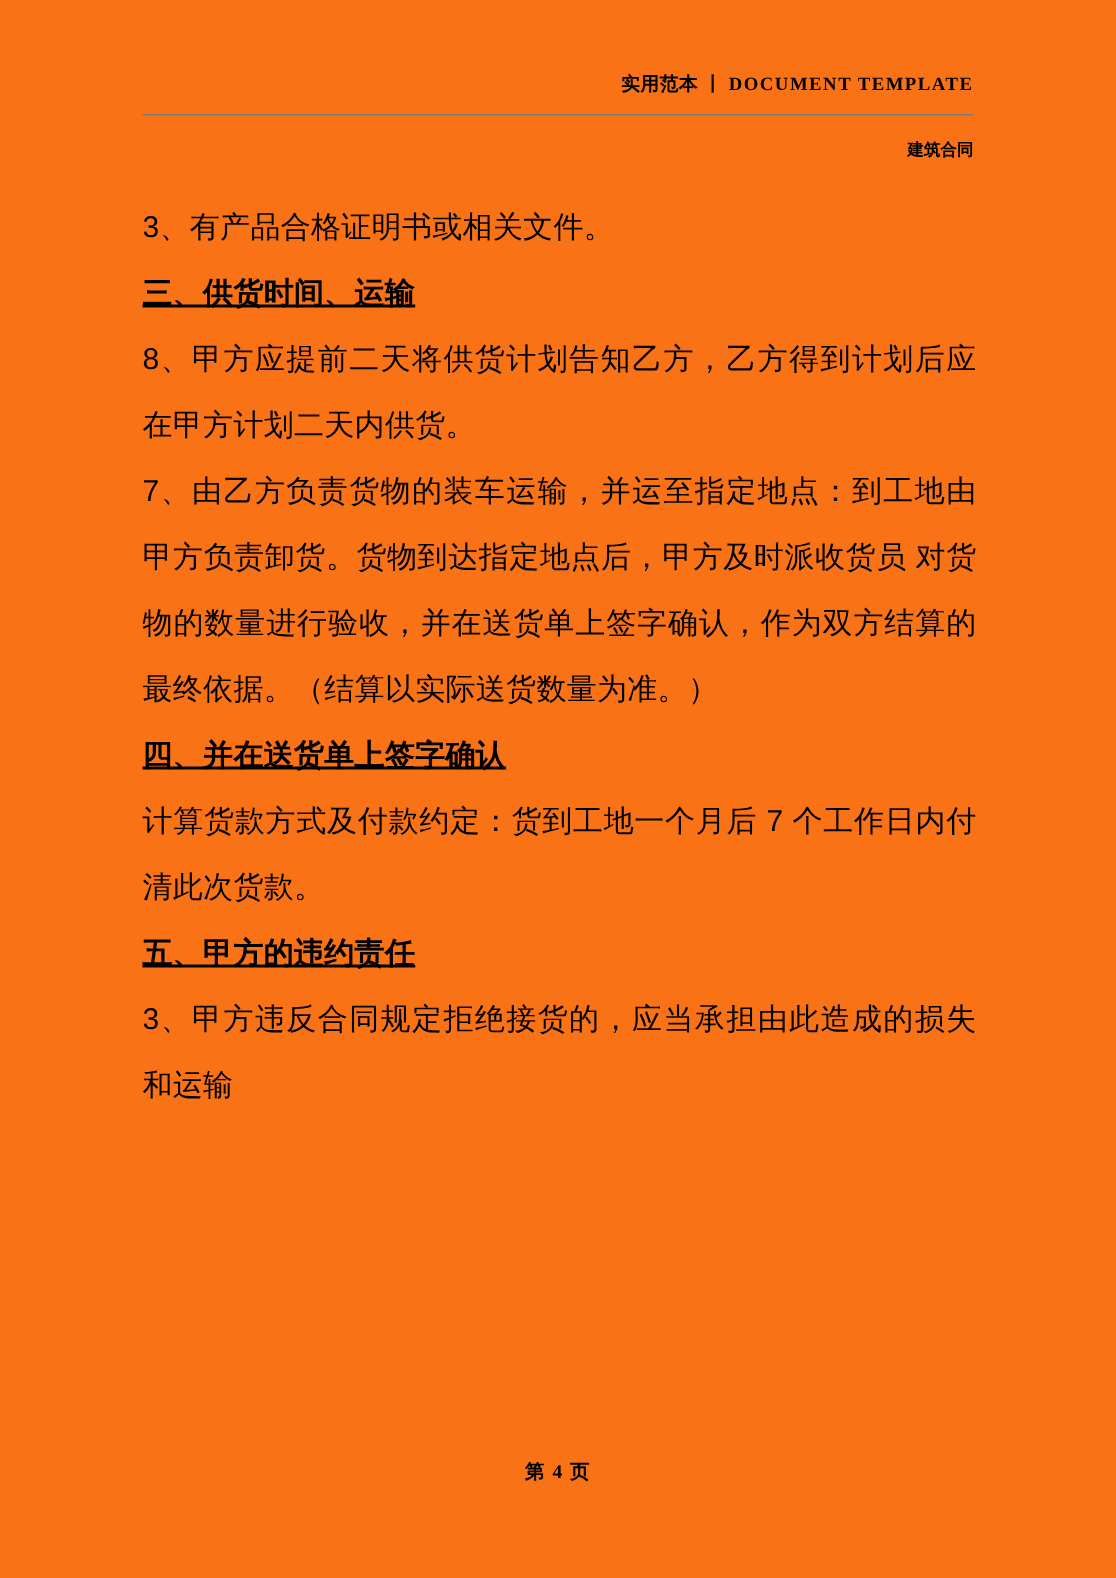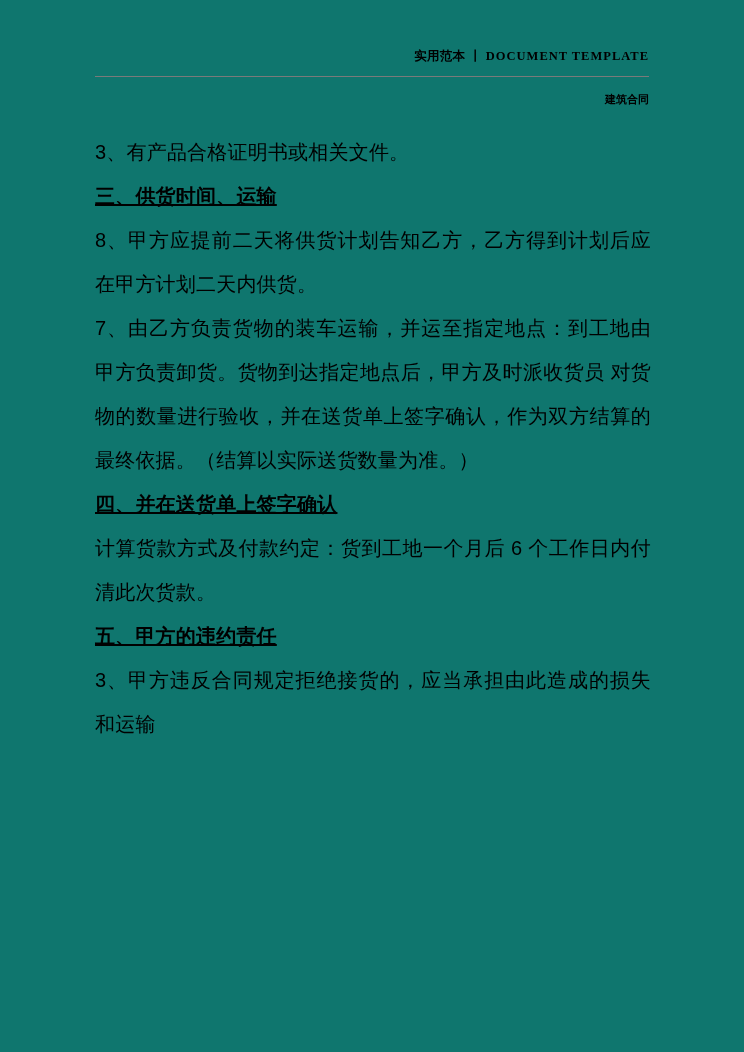--- a/index.html
+++ b/index.html
@@ -8,21 +8,21 @@
     background: #ffffff;
   }
   body {
     font-family: "Liberation Sans", sans-serif;
     color: #000000;
   }
   .page {
     position: relative;
     width: 744px;
     height: 1052px;
-    background: #0f766e;
+    background: #f97316;
     box-sizing: border-box;
     overflow: hidden;
   }
   
   .header {
     position: absolute;
     top: 48px;
     left: 95px;
     right: 95px;
     height: 56px;
@@ -110,19 +110,22 @@
     <div class="header-rule"></div>
     <div class="header-line2">建筑合同</div>
   </div>
 
   <div class="content">
     <p class="para">3、有产品合格证明书或相关文件。</p>
     <p class="para heading">三、供货时间、运输</p>
     <p class="para">8、甲方应提前二天将供货计划告知乙方，乙方得到计划后应在甲方计划二天内供货。</p>
     <p class="para">7、由乙方负责货物的装车运输，并运至指定地点：到工地由甲方负责卸货。货物到达指定地点后，甲方及时派收货员 对货物的数量进行验收，并在送货单上签字确认，作为双方结算的最终依据。（结算以实际送货数量为准。）</p>
     <p class="para heading">四、并在送货单上签字确认</p>
-    <p class="para">计算货款方式及付款约定：货到工地一个月后 6 个工作日内付清此次货款。</p>
+    <p class="para">计算货款方式及付款约定：货到工地一个月后 7 个工作日内付清此次货款。</p>
     <p class="para heading">五、甲方的违约责任</p>
     <p class="para">3、甲方违反合同规定拒绝接货的，应当承担由此造成的损失和运输</p>
   </div>
 
+  <div class="footer">
+    <span class="footer-text">第 4 页</span>
+  </div>
 
 </div>
 
 </body></html>

